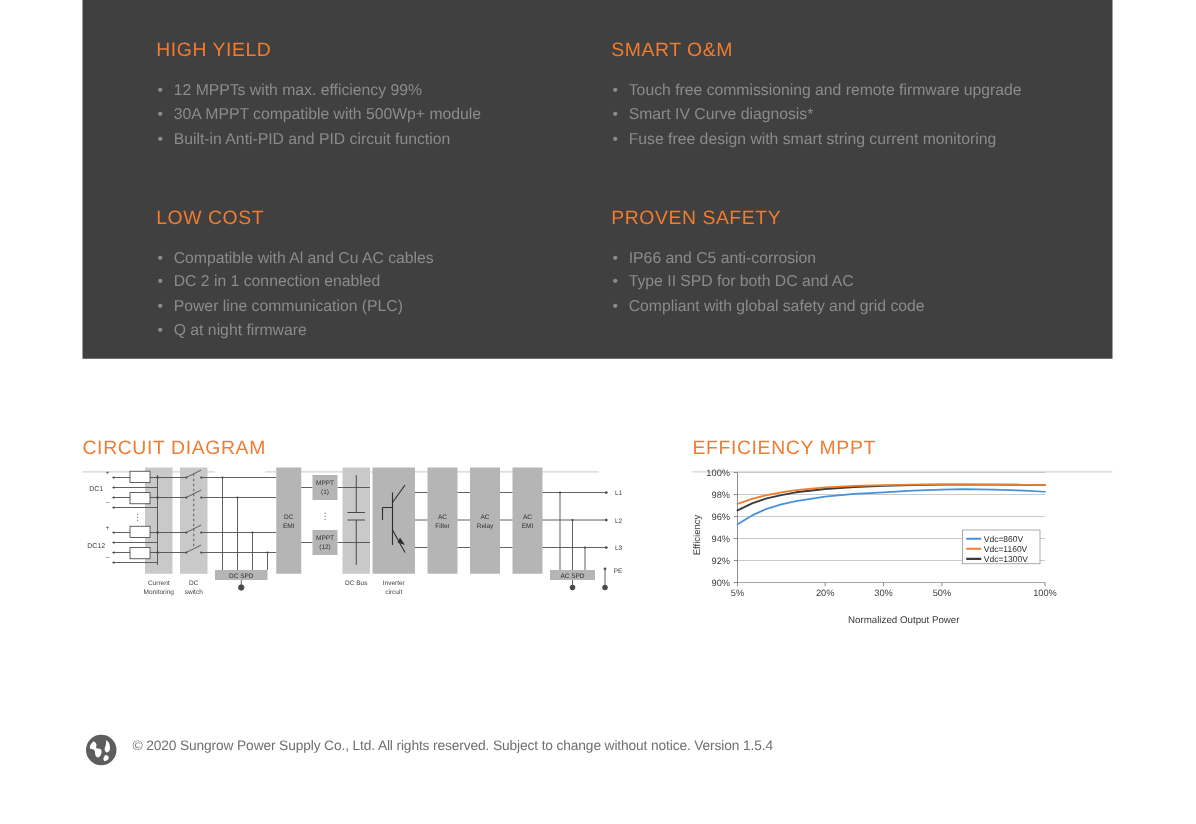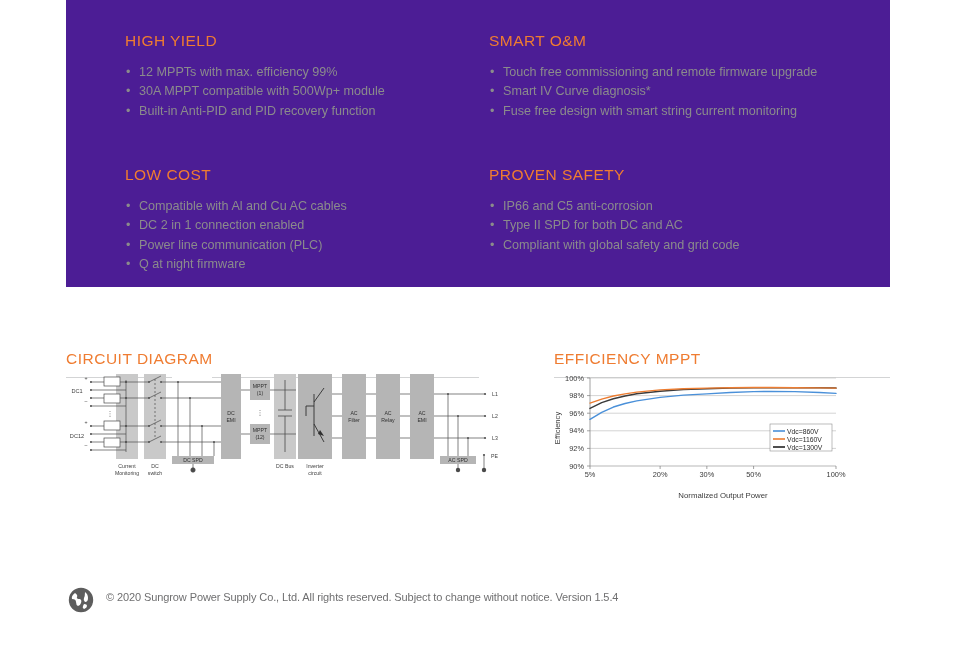--- a/index.html
+++ b/index.html
@@ -9,21 +9,21 @@
     font-family: "Liberation Sans", sans-serif;
     overflow: hidden;
   }
   .page { position: relative; width: 957px; height: 659px; }
 
   
   .features-panel {
     position: absolute;
     left: 66px; top: 0px;
     width: 824px; height: 287px;
-    background: #4c1d95;
+    background: #404040;
   }
   .feat-col { position: absolute; }
   .feat-col.left  { left: 59px;  width: 380px; }
   .feat-col.right { left: 423px; width: 400px; }
   .feat-col.row1 { top: 32px; }
   .feat-col.row2 { top: 166px; }
 
   .feat-title {
     color: #f07c30;
     font-size: 15.5px;
@@ -90,21 +90,21 @@
 
 <div class="page">
 
   <div class="features-panel">
 
     <div class="feat-col left row1">
       <div class="feat-title">HIGH YIELD</div>
       <ul class="feat-list">
         <li><span class="bullet">•</span><span>12 MPPTs with max. efficiency 99%</span></li>
         <li><span class="bullet">•</span><span>30A MPPT compatible with 500Wp+ module</span></li>
-        <li><span class="bullet">•</span><span>Built-in Anti-PID and PID recovery function</span></li>
+        <li><span class="bullet">•</span><span>Built-in Anti-PID and PID circuit function</span></li>
       </ul>
     </div>
 
     <div class="feat-col right row1">
       <div class="feat-title">SMART O&amp;M</div>
       <ul class="feat-list">
         <li><span class="bullet">•</span><span>Touch free commissioning and remote firmware upgrade</span></li>
         <li><span class="bullet">•</span><span>Smart IV Curve diagnosis*</span></li>
         <li><span class="bullet">•</span><span>Fuse free design with smart string current monitoring</span></li>
       </ul>

